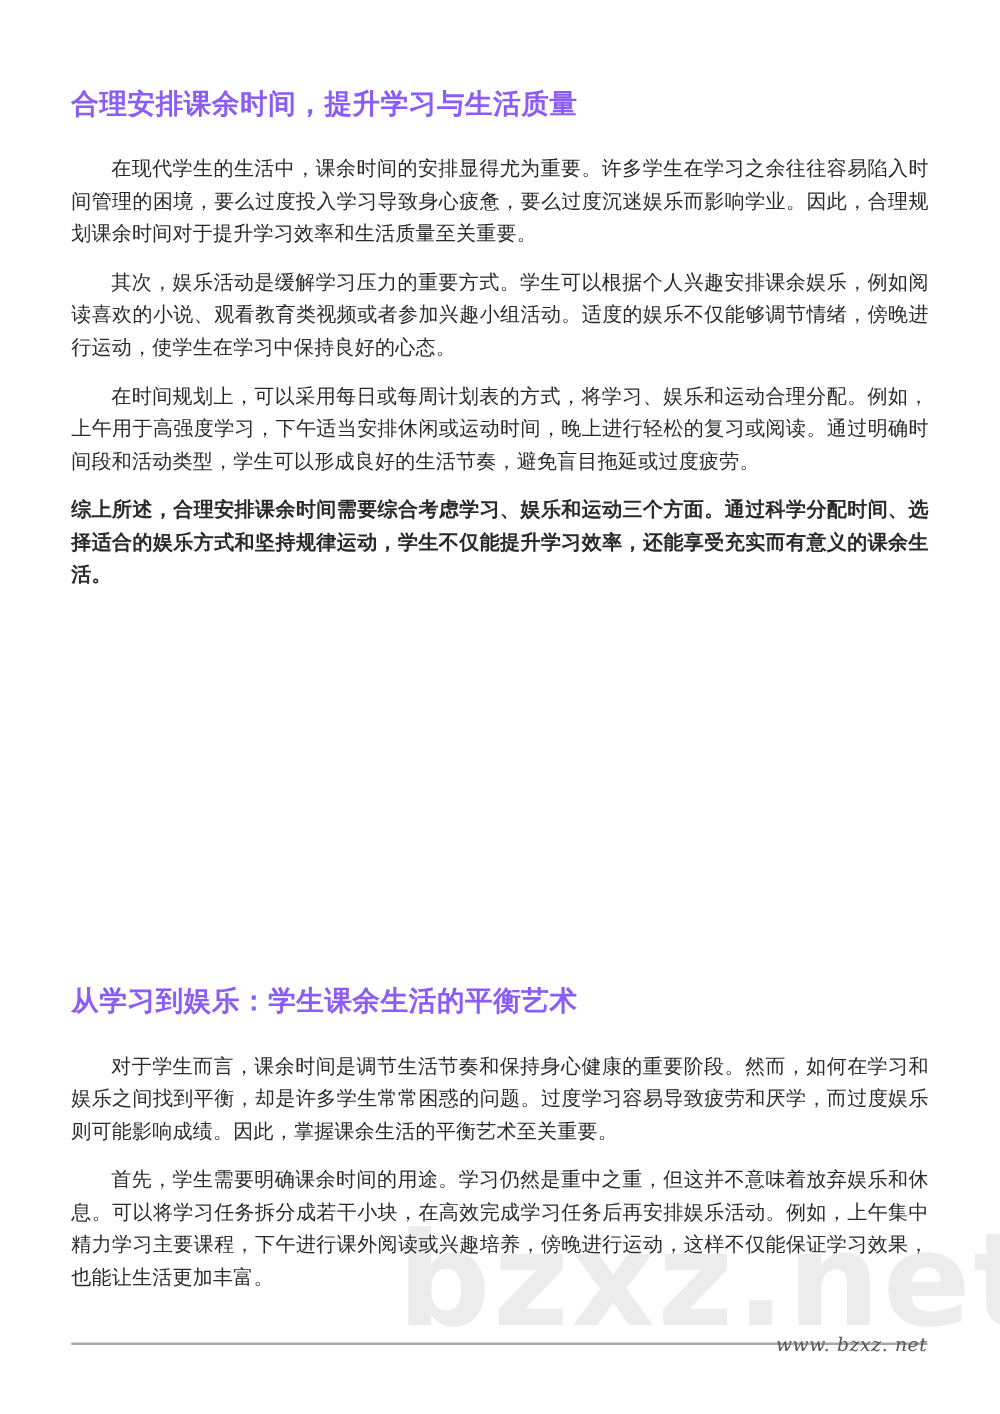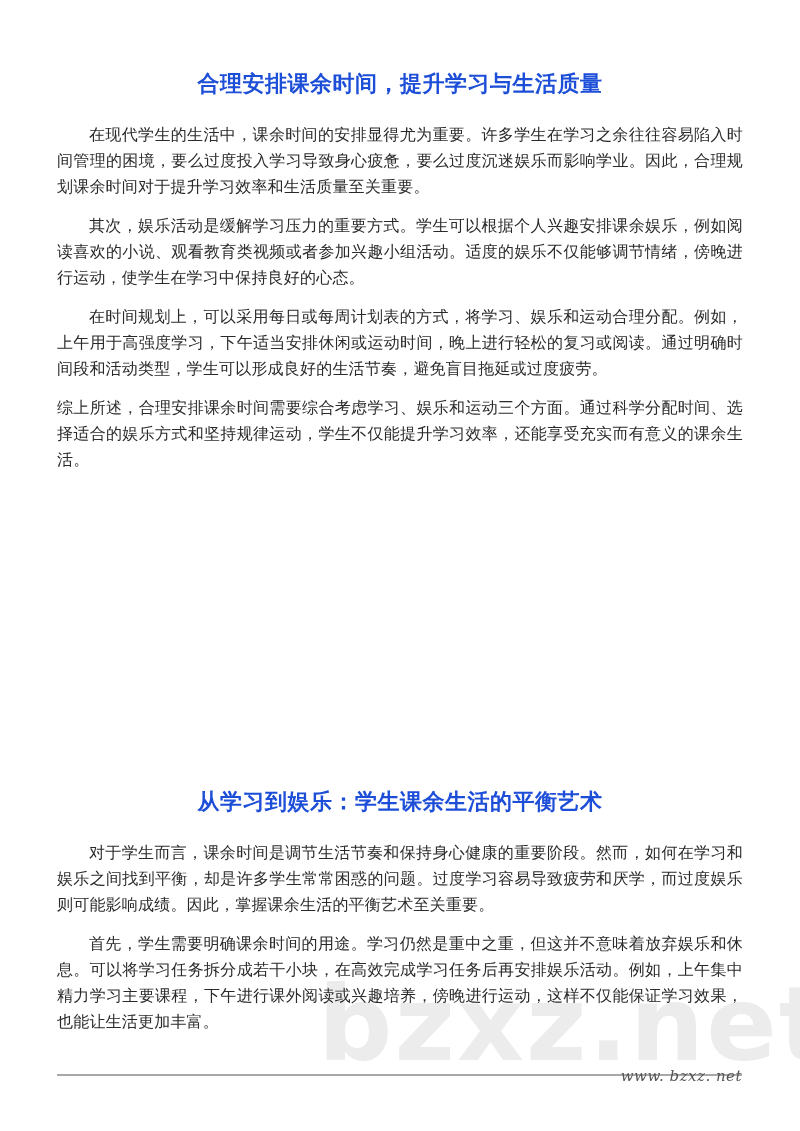--- a/index.html
+++ b/index.html
@@ -36,38 +36,37 @@
     }
     .article {
       position: absolute;
       left: 57px;
       width: 686px;
       z-index: 1;
     }
     .article-1 { top: 66px; }
     .article-2 { top: 784px; }
     .title {
-      text-align: center;
       font-family: "DejaVu Sans", "Liberation Sans", sans-serif;
       font-weight: bold;
       font-size: 22px;
-      color: #1d4ed8;
+      color: #8b5cf6;
       margin: 0 0 20px 0;
       line-height: 36px;
       letter-spacing: 0.5px;
     }
     .para {
       font-size: 16px;
       line-height: 26px;
       margin: 0 0 13px 0;
       text-indent: 2em;
       text-align: justify;
       letter-spacing: 0.2px;
     }
-    .para.no-indent { text-indent: 0; }
+    .para.no-indent { text-indent: 0; font-weight: bold; }
     .footer-rule {
       position: absolute;
       left: 57px;
       top: 1074px;
       width: 685px;
       height: 0;
       border-top: 2px solid #a8a8a8;
     }
     .footer-text {
       position: absolute;

